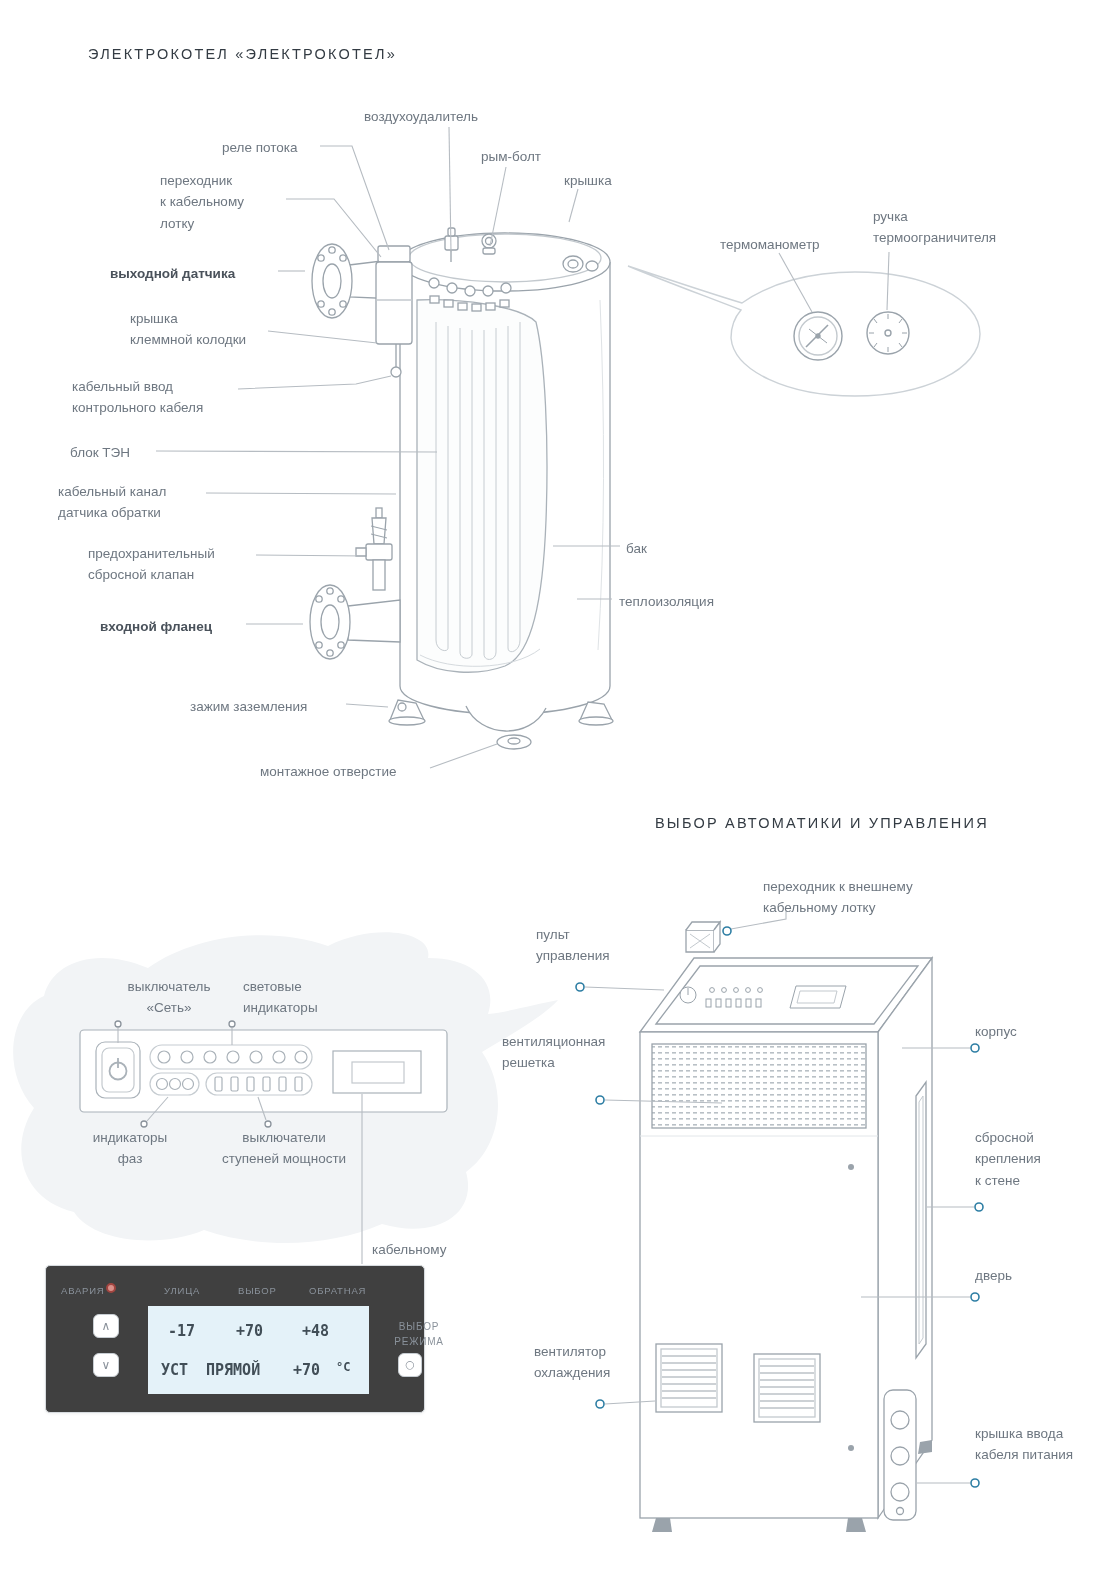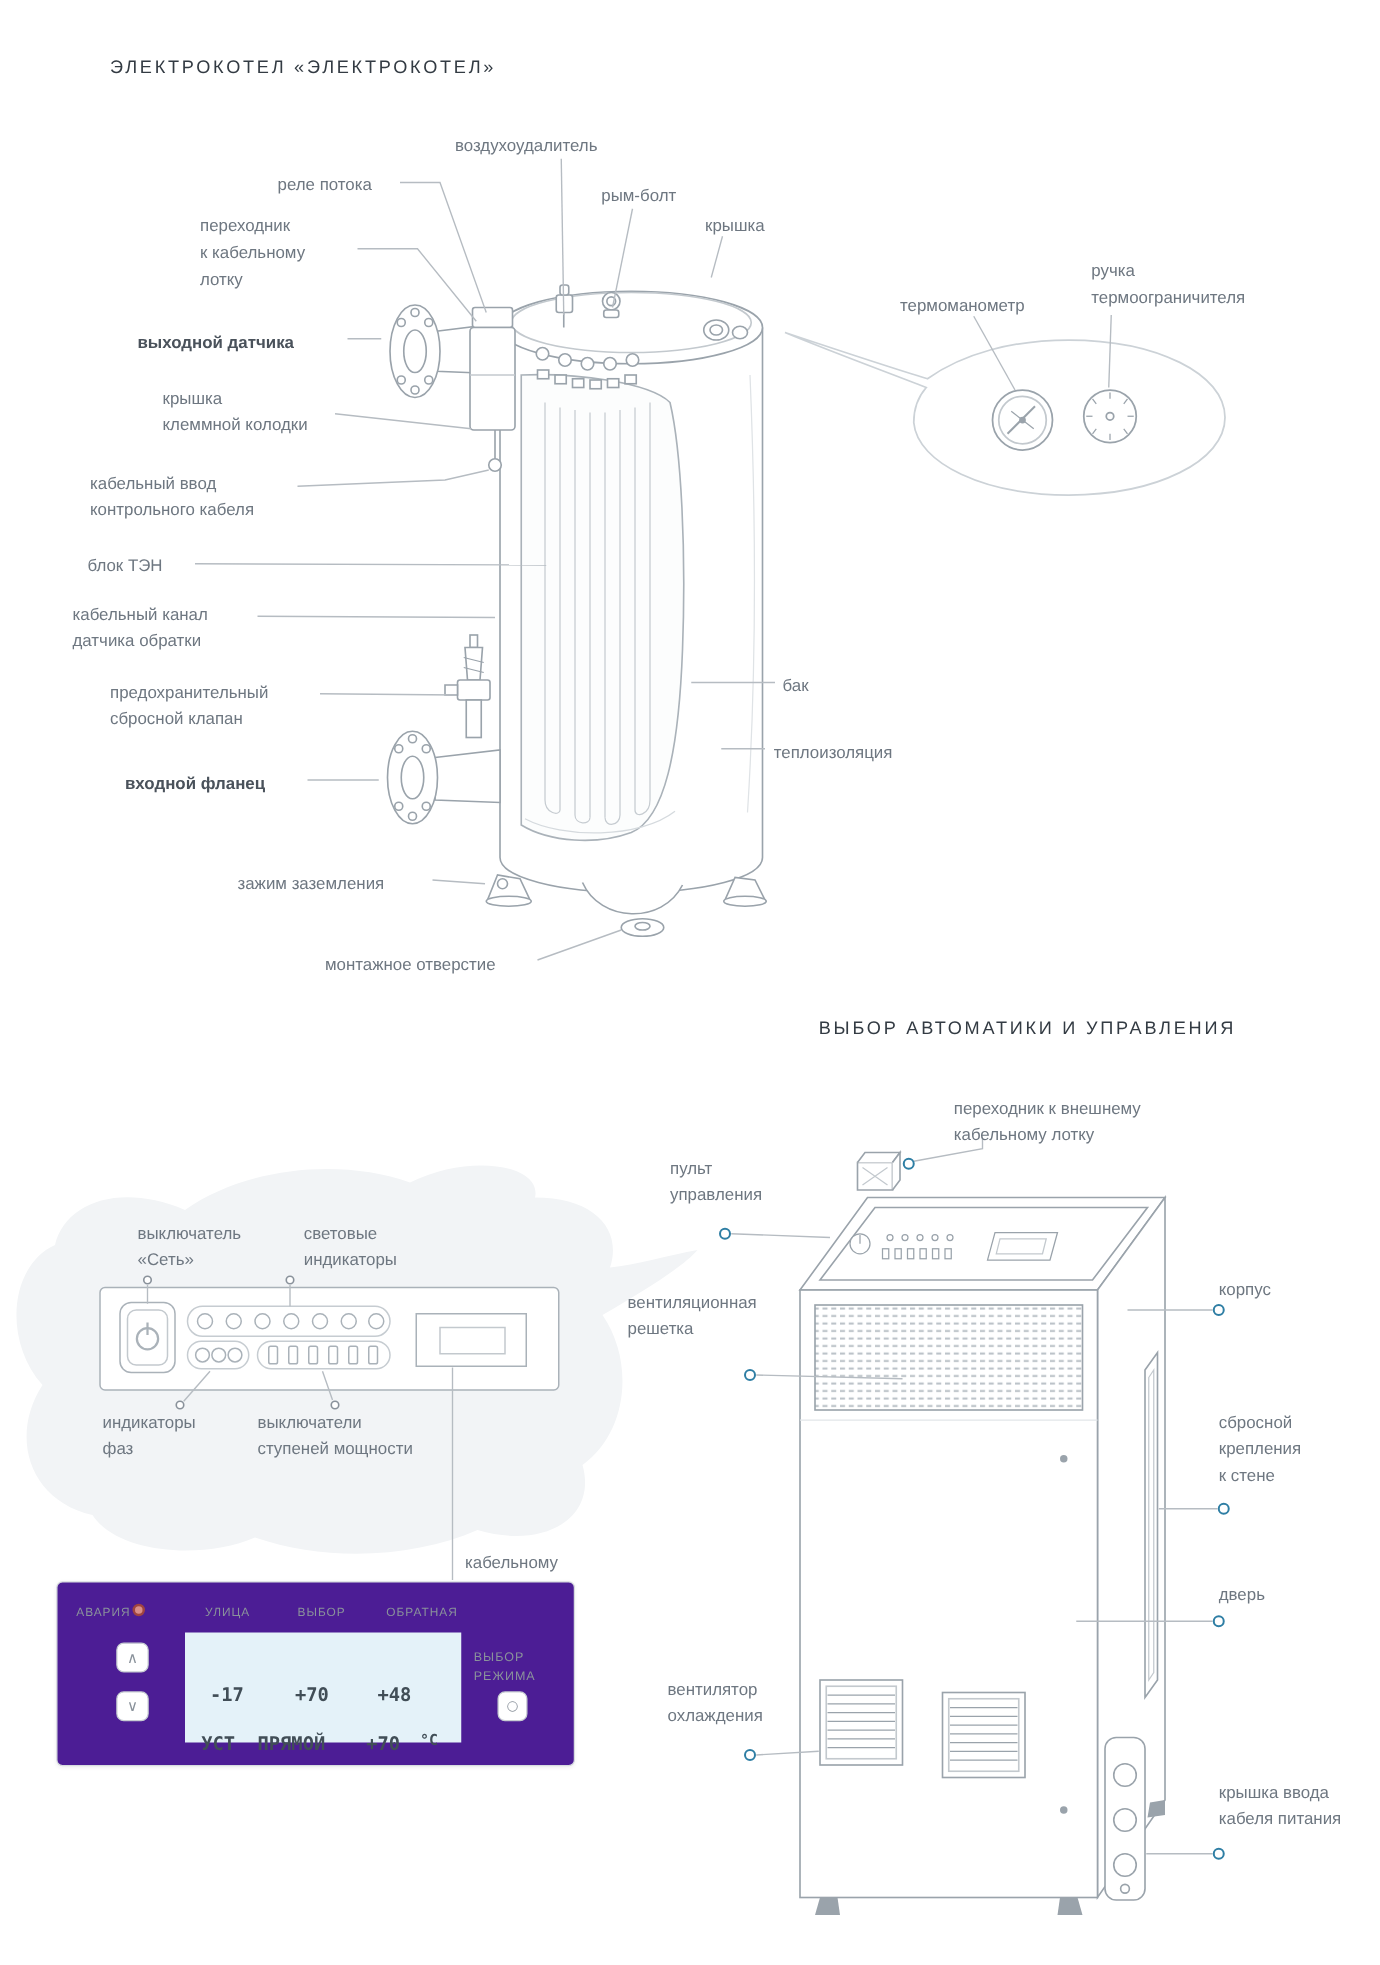--- a/index.html
+++ b/index.html
@@ -11,47 +11,47 @@
   svg.art { position:absolute; left:0; top:0; }
   .title {
     position:absolute; font-size:14.5px; letter-spacing:2.2px;
     color:#333b43; white-space:nowrap;
   }
   .label {
     position:absolute; font-size:13.5px; line-height:1.58; color:#6e7781;
     white-space:pre-line;
   }
   .label.r { text-align:left; }
-  .label.c { text-align:left; }
+  .label.c { text-align:center; }
   .label.b { font-weight:bold; color:#4a525b; }
   .label.sm { font-size:10px; letter-spacing:.8px; color:#8a929b; }
   
   .ctrl {
-    position:absolute; left:45px; top:1265px; width:415px; height:148px;
-    background:#4c1d95; border:1px solid #d7dbdf; border-radius:5px;
+    position:absolute; left:45px; top:1265px; width:380px; height:148px;
+    background:#404040; border:1px solid #d7dbdf; border-radius:5px;
     box-shadow:0 1px 3px rgba(40,50,60,.07);
   }
   .ctrl .hdr { position:absolute; font-size:9.5px; letter-spacing:.8px; color:#8a929b; white-space:nowrap; }
   .alarm-dot {
     position:absolute; left:60px; top:17px; width:10px; height:10px; border-radius:50%;
     background:#d98f89; border:2px solid #a0443f;
   }
   .btn {
     position:absolute; width:26px; height:24px; background:#fff;
     border:1px solid #c7cdd2; border-radius:6px; color:#8a929b;
     text-align:center; line-height:22px; font-size:12px;
     font-family:"DejaVu Sans", sans-serif;
   }
   .lcd {
     position:absolute; left:102px; top:40px; width:221px; height:88px;
     background:#e4f2f9;
   }
   .lcd span {
     position:absolute; font-family:"DejaVu Sans Mono", monospace;
-    font-weight:bold; font-size:15px; color:#414e57; white-space:nowrap;margin-top:25px;
+    font-weight:bold; font-size:15px; color:#414e57; white-space:nowrap;
   }
   .lcd span.unit { font-size:12px; }
   .mode-btn {
     position:absolute; left:352px; top:87px; width:24px; height:24px;
     border:1px solid #c7cdd2; border-radius:6px; background:#fff;
     color:#8a929b; text-align:center; line-height:22px; font-size:11px;
     font-family:"DejaVu Sans", sans-serif;
   }
 </style>
 </head>

